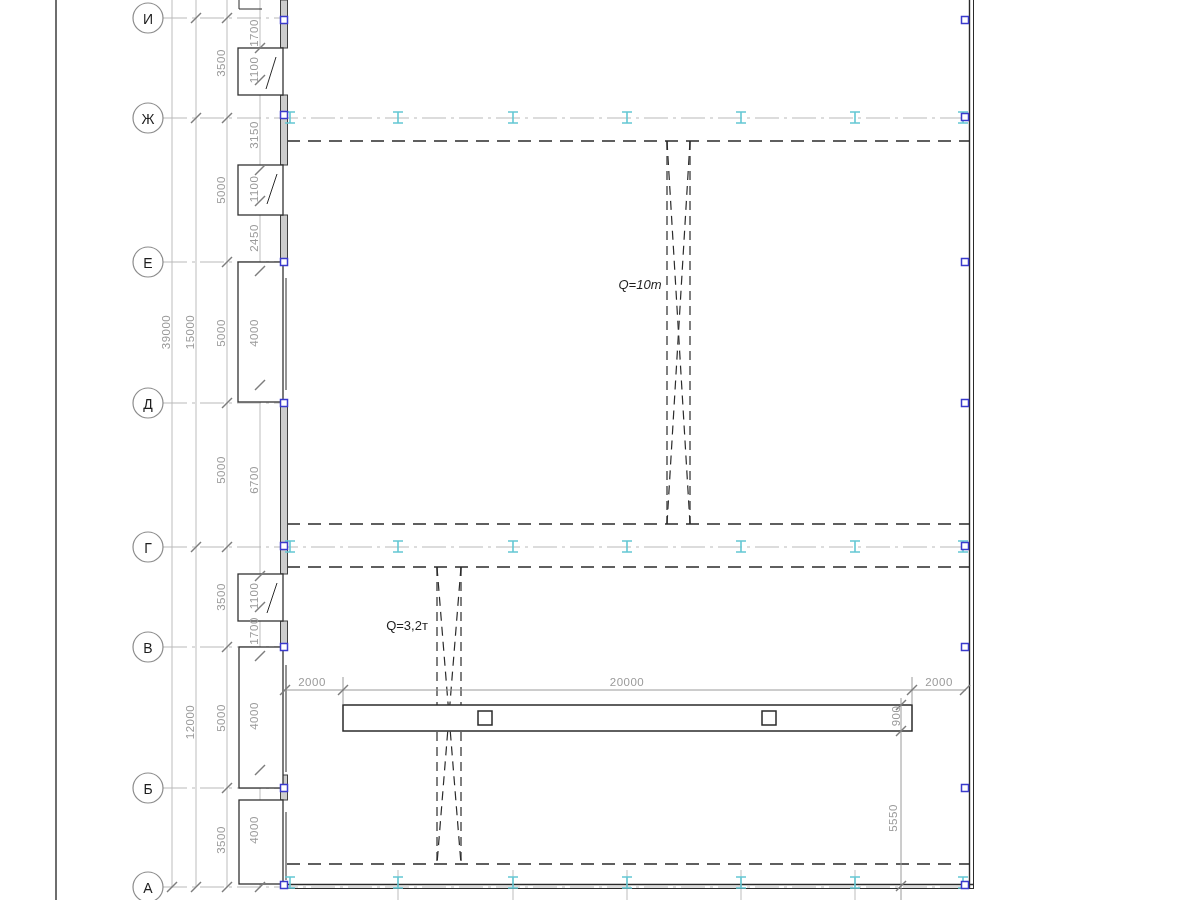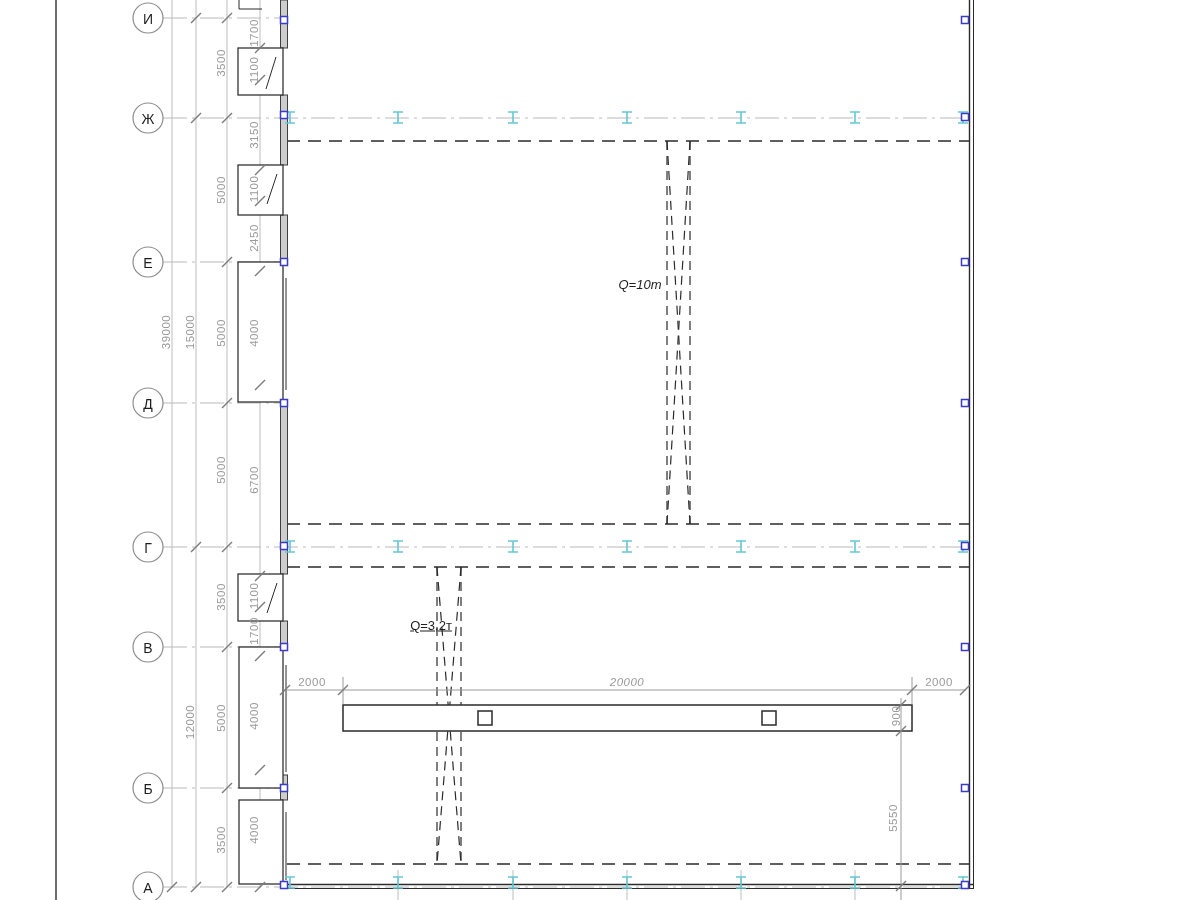--- a/index.html
+++ b/index.html
@@ -255,20 +255,20 @@
       <div class="lbl rot" style="left: 254px; top: 135px;">3150</div>
       <div class="lbl rot" style="left: 254px; top: 189px;">1100</div>
       <div class="lbl rot" style="left: 254px; top: 238px;">2450</div>
       <div class="lbl rot" style="left: 254px; top: 333px;">4000</div>
       <div class="lbl rot" style="left: 254px; top: 480px;">6700</div>
       <div class="lbl rot" style="left: 254px; top: 596px;">1100</div>
       <div class="lbl rot" style="left: 254px; top: 631px;">1700</div>
       <div class="lbl rot" style="left: 254px; top: 716px;">4000</div>
       <div class="lbl rot" style="left: 254px; top: 830px;">4000</div>
       <div class="lbl " style="left: 312px; top: 682px;">2000</div>
-      <div class="lbl " style="left: 627px; top: 682px; font-style: italic;">20000</div>
+      <div class="lbl " style="left: 627px; top: 682px;">20000</div>
       <div class="lbl " style="left: 939px; top: 682px;">2000</div>
       <div class="lbl rot" style="left: 896px; top: 716px;">900</div>
       <div class="lbl rot" style="left: 893px; top: 818px;">5550</div>
       <div class="lbl crane" style="left: 640px; top: 284px; font-style: italic;">Q=10т</div>
-      <div class="lbl crane" style="left: 431px; top: 625px; text-decoration: underline;">Q=3,2т</div>
+      <div class="lbl crane" style="left: 407px; top: 625px;">Q=3,2т</div>
     </div>
 </div>
 
 </body></html>

